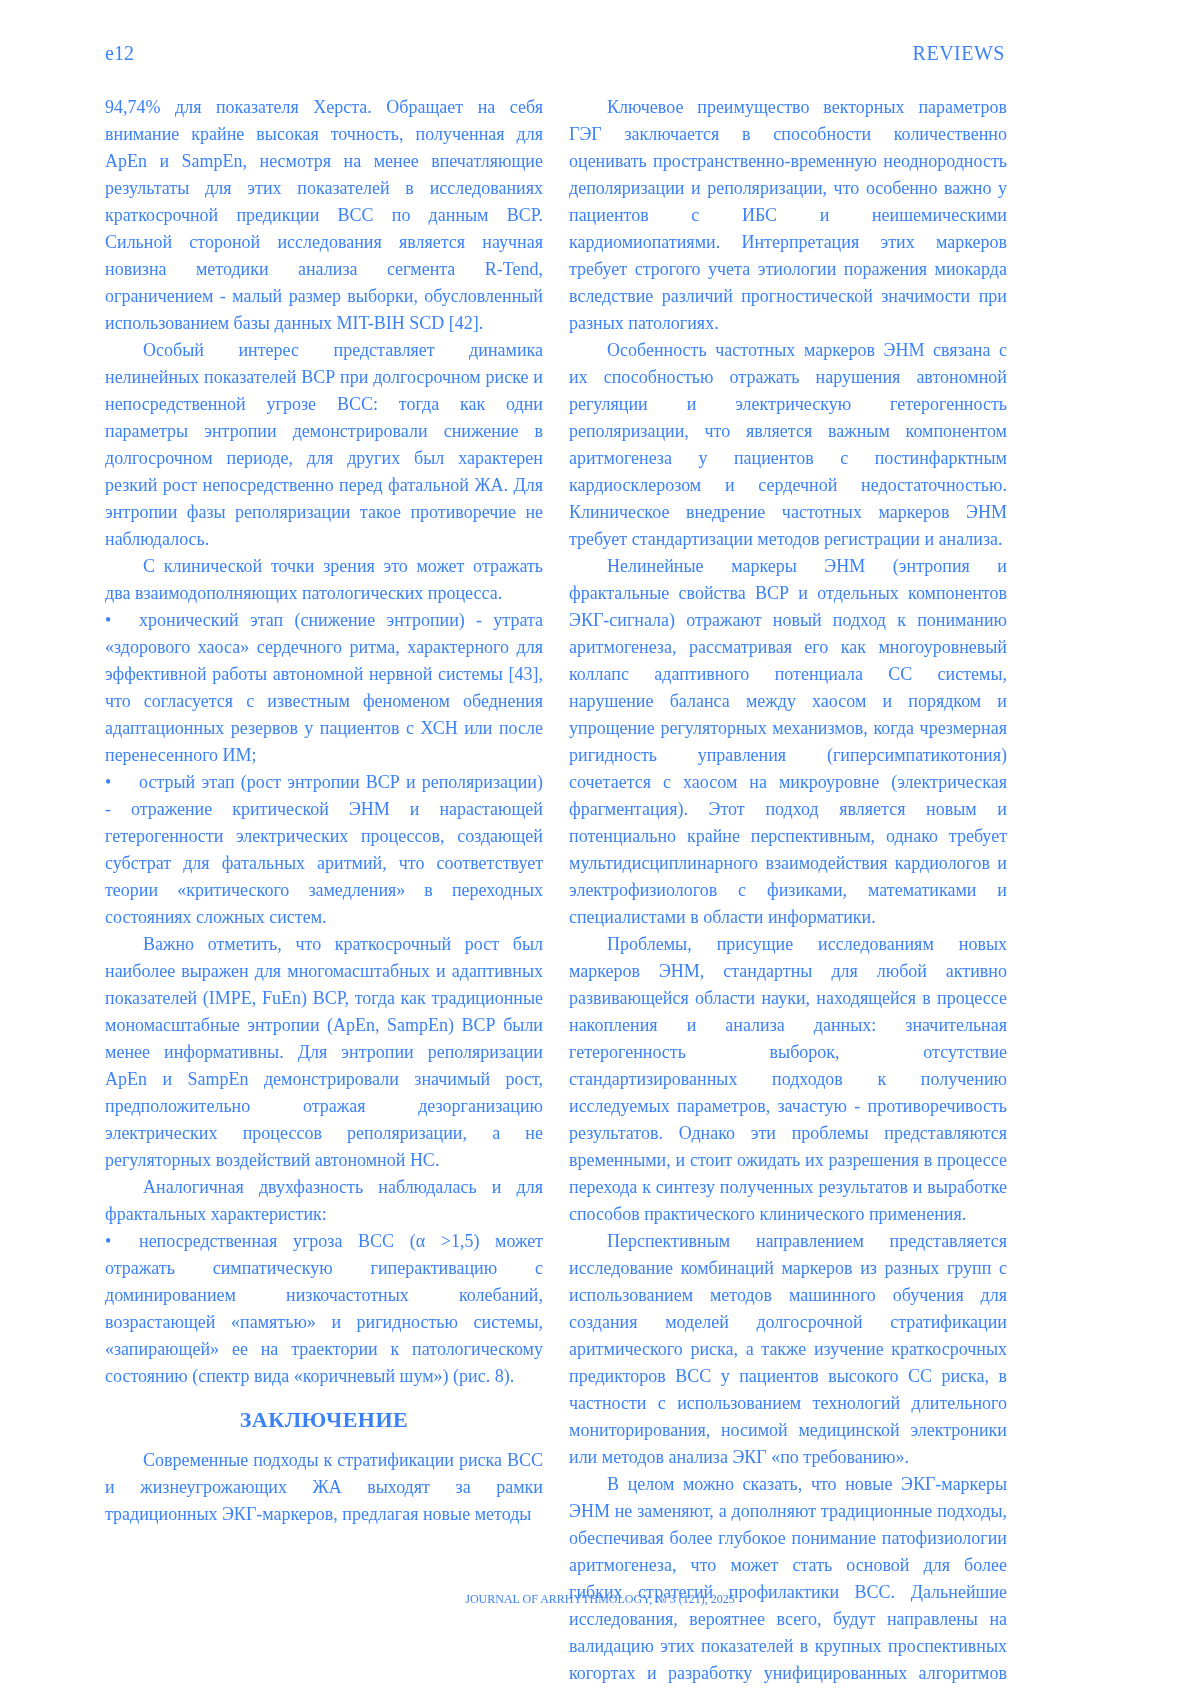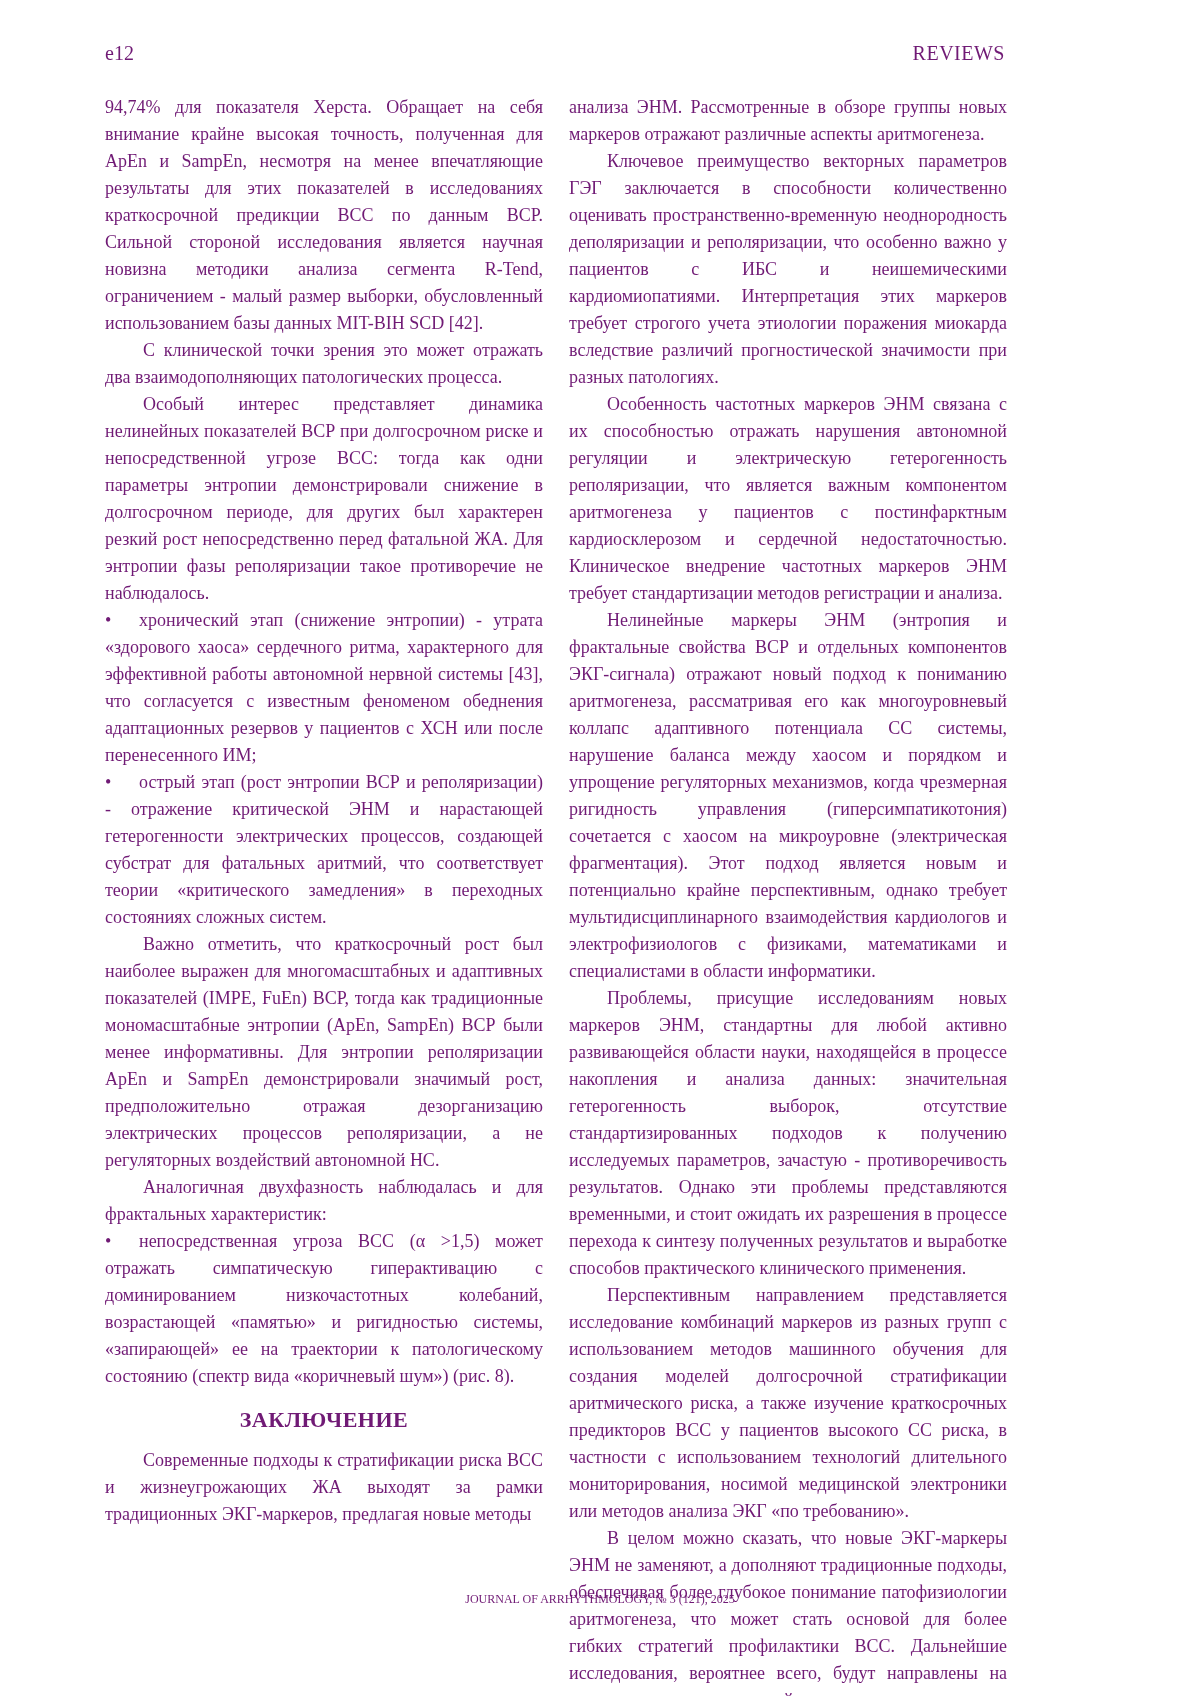--- a/index.html
+++ b/index.html
@@ -1,21 +1,21 @@
 <!DOCTYPE html>
 <html lang="ru"><head>
 <meta charset="utf-8">
 <style>
   html, body { margin: 0; padding: 0; background: #ffffff; }
   .page {
     position: relative;
     width: 1200px;
     height: 1697px;
     background: #ffffff;
-    color: #701a75;
+    color: #3b82f6;
     font-family: "Liberation Serif", "DejaVu Serif", serif;
     overflow: hidden;
   }
   .page-header {
     position: absolute;
     top: 42px;
     left: 105px;
     width: 900px;
     display: flex;
     justify-content: space-between;
@@ -67,33 +67,32 @@
 
   <header class="page-header">
     <span>e12</span>
     <span class="running-head">REVIEWS</span>
   </header>
 
   <main class="columns">
 
     <section class="col">
       <p class="cont">94,74% для показателя Херста. Обращает на себя внимание крайне высокая точность, полученная для ApEn и SampEn, несмотря на менее впечатляющие результаты для этих показателей в исследованиях краткосрочной предикции ВСС по данным ВСР. Сильной стороной исследования является научная новизна методики анализа сегмента R-Tend, ограничением - малый размер выборки, обусловленный использованием базы данных MIT-BIH SCD [42].</p>
+      <p class="indent">Особый интерес представляет динамика нелинейных показателей ВСР при долгосрочном риске и непосредственной угрозе ВСС: тогда как одни параметры энтропии демонстрировали снижение в долгосрочном периоде, для других был характерен резкий рост непосредственно перед фатальной ЖА. Для энтропии фазы реполяризации такое противоречие не наблюдалось.</p>
       <p class="indent">С клинической точки зрения это может отражать два взаимодополняющих патологических процесса.</p>
-      <p class="indent">Особый интерес представляет динамика нелинейных показателей ВСР при долгосрочном риске и непосредственной угрозе ВСС: тогда как одни параметры энтропии демонстрировали снижение в долгосрочном периоде, для других был характерен резкий рост непосредственно перед фатальной ЖА. Для энтропии фазы реполяризации такое противоречие не наблюдалось.</p>
       <p class="bullet-item"><span class="bullet">•</span><span>хронический этап (снижение энтропии) - утрата «здорового хаоса» сердечного ритма, характерного для эффективной работы автономной нервной системы [43], что согласуется с известным феноменом обеднения адаптационных резервов у пациентов с ХСН или после перенесенного ИМ;</span></p>
       <p class="bullet-item"><span class="bullet">•</span><span>острый этап (рост энтропии ВСР и реполяризации) - отражение критической ЭНМ и нарастающей гетерогенности электрических процессов, создающей субстрат для фатальных аритмий, что соответствует теории «критического замедления» в переходных состояниях сложных систем.</span></p>
       <p class="indent">Важно отметить, что краткосрочный рост был наиболее выражен для многомасштабных и адаптивных показателей (IMPE, FuEn) ВСР, тогда как традиционные мономасштабные энтропии (ApEn, SampEn) ВСР были менее информативны. Для энтропии реполяризации ApEn и SampEn демонстрировали значимый рост, предположительно отражая дезорганизацию электрических процессов реполяризации, а не регуляторных воздействий автономной НС.</p>
       <p class="indent">Аналогичная двухфазность наблюдалась и для фрактальных характеристик:</p>
       <p class="bullet-item"><span class="bullet">•</span><span>непосредственная угроза ВСС (α &gt;1,5) может отражать симпатическую гиперактивацию с доминированием низкочастотных колебаний, возрастающей «памятью» и ригидностью системы, «запирающей» ее на траектории к патологическому состоянию (спектр вида «коричневый шум») (рис. 8).</span></p>
       <h2 class="heading">ЗАКЛЮЧЕНИЕ</h2>
       <p class="indent">Современные подходы к стратификации риска ВСС и жизнеугрожающих ЖА выходят за рамки традиционных ЭКГ-маркеров, предлагая новые методы</p>
     </section>
 
     <section class="col">
-      <p class="cont">анализа ЭНМ. Рассмотренные в обзоре группы новых маркеров отражают различные аспекты аритмогенеза.</p>
       <p class="indent">Ключевое преимущество векторных параметров ГЭГ заключается в способности количественно оценивать пространственно-временную неоднородность деполяризации и реполяризации, что особенно важно у пациентов с ИБС и неишемическими кардиомиопатиями. Интерпретация этих маркеров требует строгого учета этиологии поражения миокарда вследствие различий прогностической значимости при разных патологиях.</p>
       <p class="indent">Особенность частотных маркеров ЭНМ связана с их способностью отражать нарушения автономной регуляции и электрическую гетерогенность реполяризации, что является важным компонентом аритмогенеза у пациентов с постинфарктным кардиосклерозом и сердечной недостаточностью. Клиническое внедрение частотных маркеров ЭНМ требует стандартизации методов регистрации и анализа.</p>
       <p class="indent">Нелинейные маркеры ЭНМ (энтропия и фрактальные свойства ВСР и отдельных компонентов ЭКГ-сигнала) отражают новый подход к пониманию аритмогенеза, рассматривая его как многоуровневый коллапс адаптивного потенциала СС системы, нарушение баланса между хаосом и порядком и упрощение регуляторных механизмов, когда чрезмерная ригидность управления (гиперсимпатикотония) сочетается с хаосом на микроуровне (электрическая фрагментация). Этот подход является новым и потенциально крайне перспективным, однако требует мультидисциплинарного взаимодействия кардиологов и электрофизиологов с физиками, математиками и специалистами в области информатики.</p>
       <p class="indent">Проблемы, присущие исследованиям новых маркеров ЭНМ, стандартны для любой активно развивающейся области науки, находящейся в процессе накопления и анализа данных: значительная гетерогенность выборок, отсутствие стандартизированных подходов к получению исследуемых параметров, зачастую - противоречивость результатов. Однако эти проблемы представляются временными, и стоит ожидать их разрешения в процессе перехода к синтезу полученных результатов и выработке способов практического клинического применения.</p>
       <p class="indent">Перспективным направлением представляется исследование комбинаций маркеров из разных групп с использованием методов машинного обучения для создания моделей долгосрочной стратификации аритмического риска, а также изучение краткосрочных предикторов ВСС у пациентов высокого СС риска, в частности с использованием технологий длительного мониторирования, носимой медицинской электроники или методов анализа ЭКГ «по требованию».</p>
       <p class="indent">В целом можно сказать, что новые ЭКГ-маркеры ЭНМ не заменяют, а дополняют традиционные подходы, обеспечивая более глубокое понимание патофизиологии аритмогенеза, что может стать основой для более гибких стратегий профилактики ВСС. Дальнейшие исследования, вероятнее всего, будут направлены на валидацию этих показателей в крупных проспективных когортах и разработку унифицированных алгоритмов для практического применения.</p>
     </section>
 
   </main>
 

